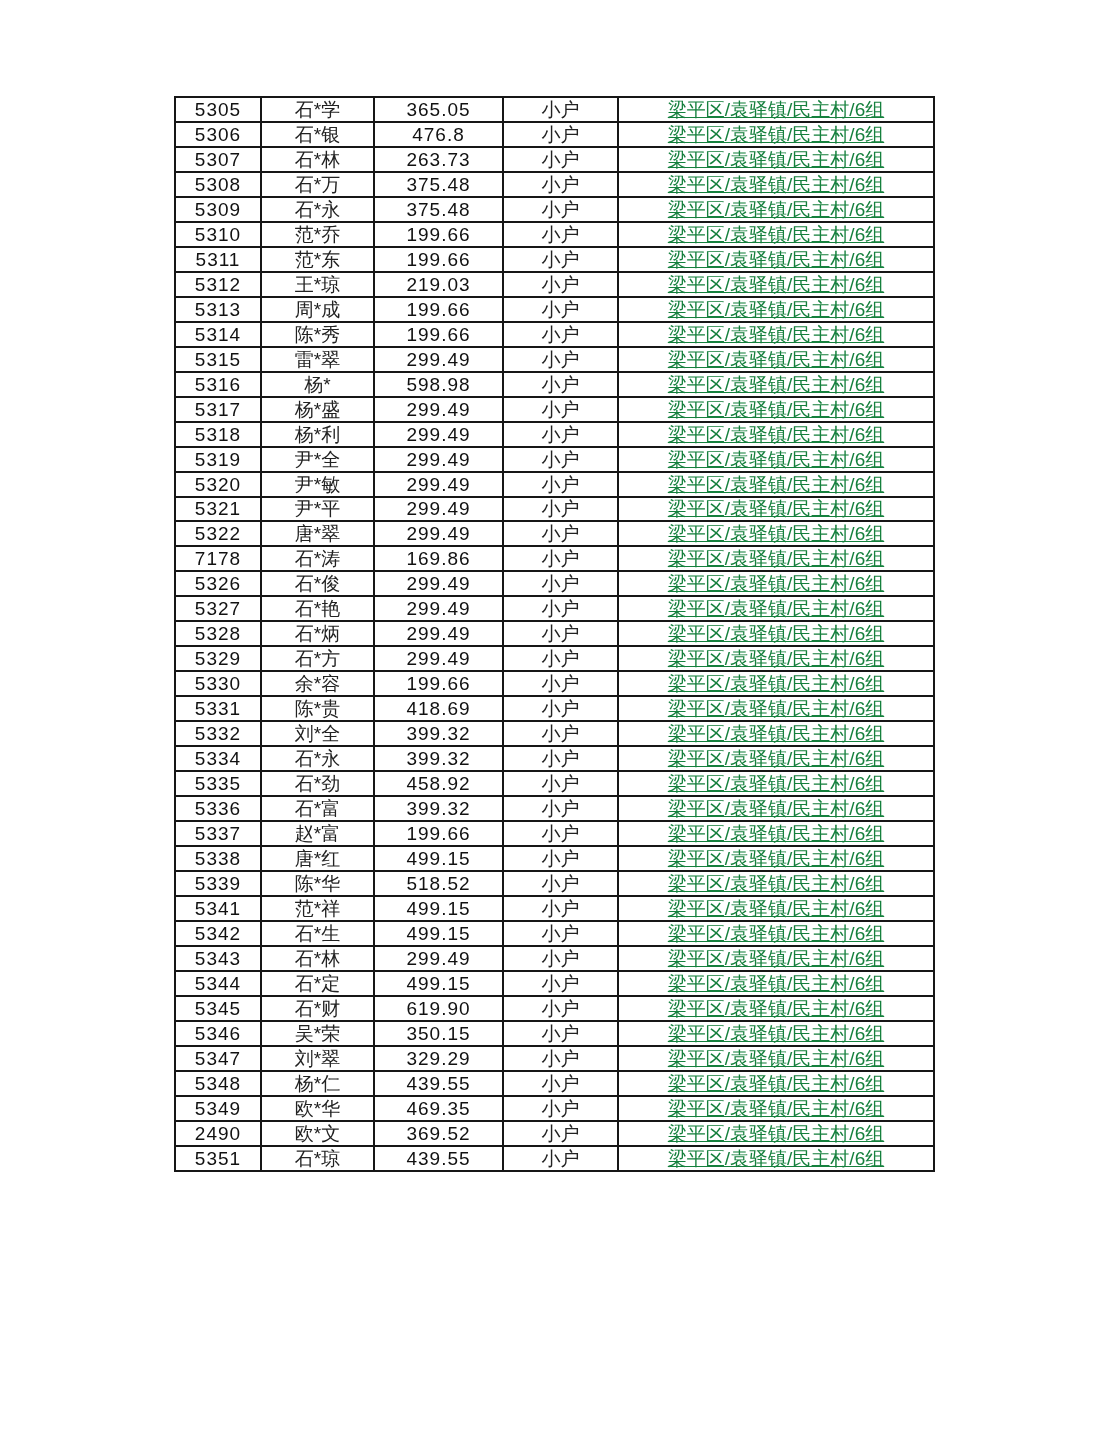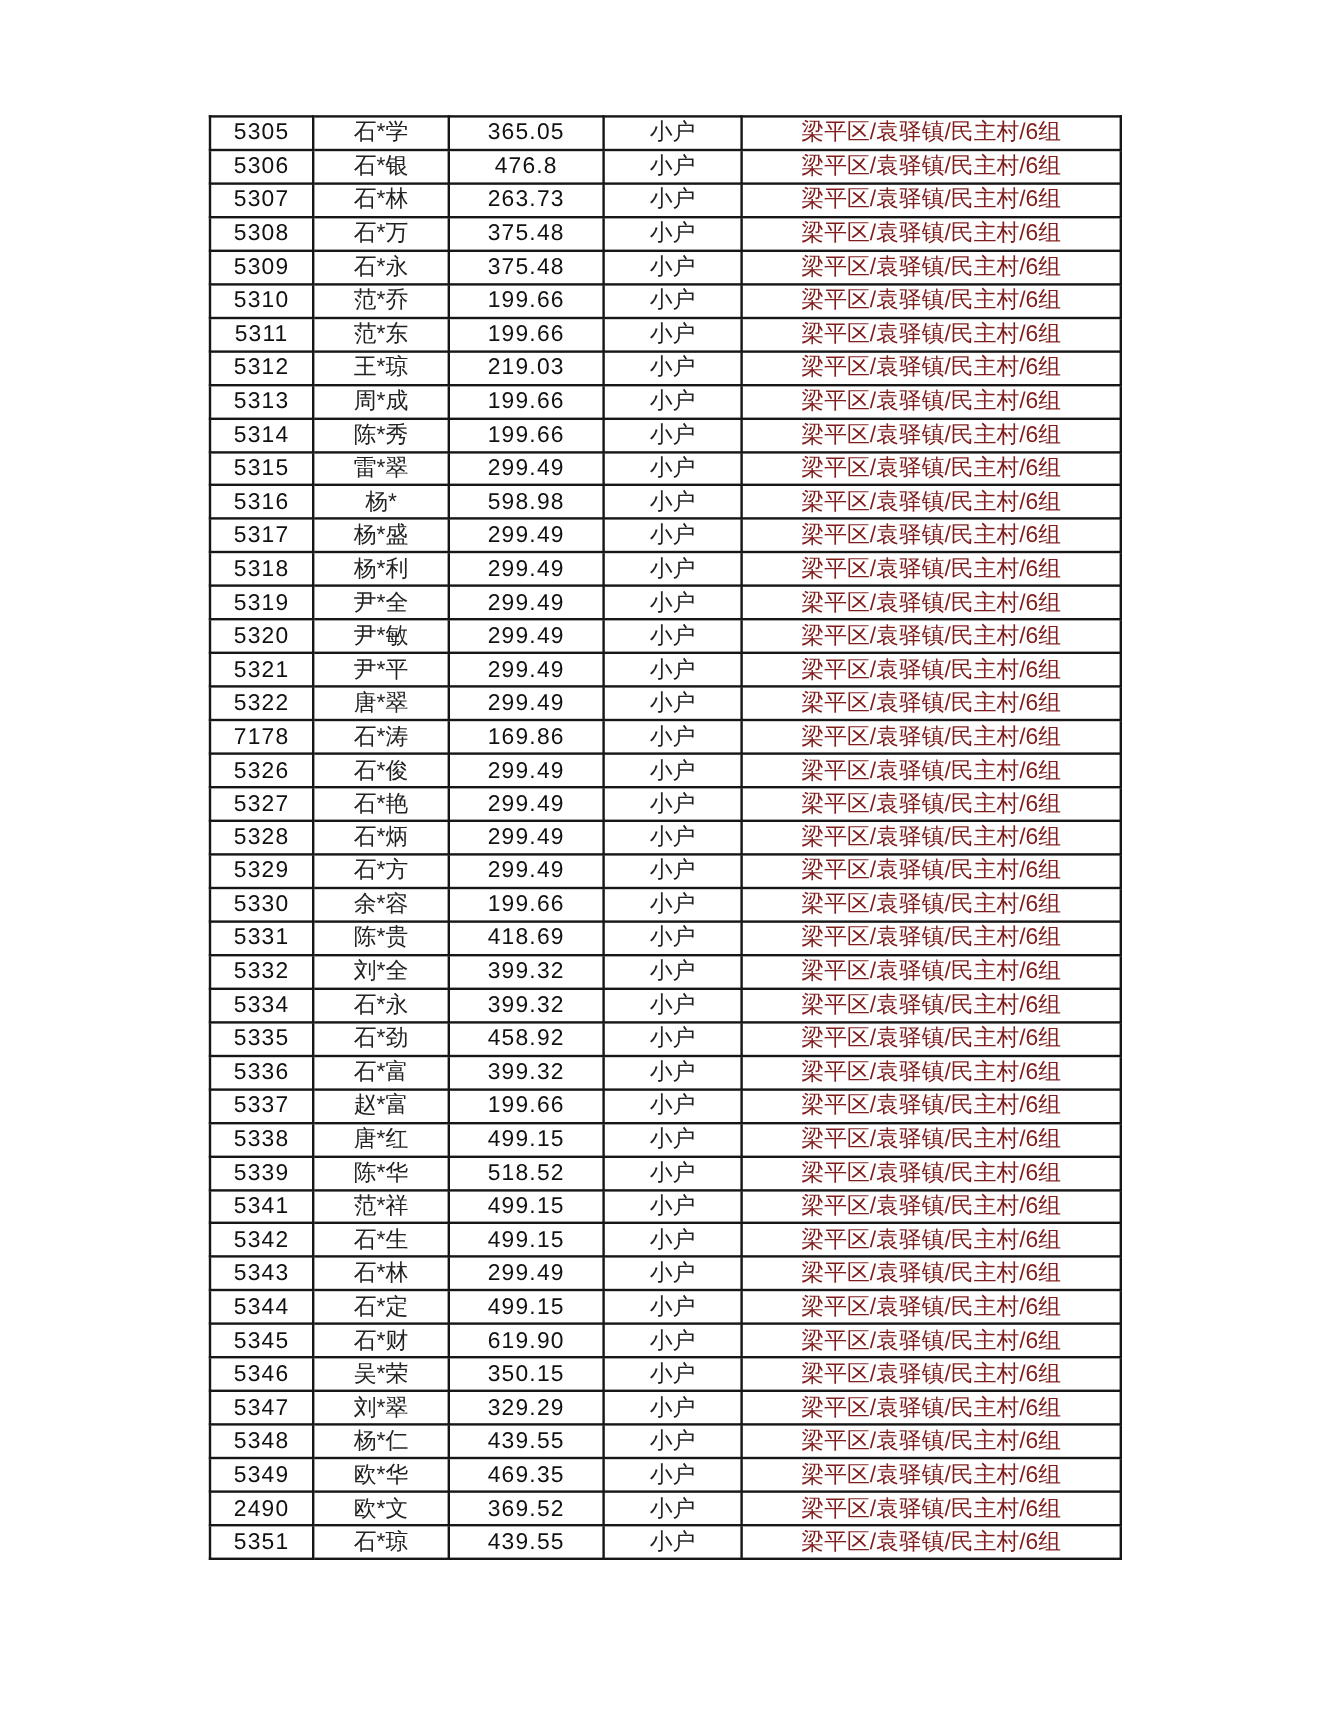--- a/index.html
+++ b/index.html
@@ -17,21 +17,21 @@
   .page {
     position: absolute;
     inset: 0;
     background: #ffffff;
   }
   table.data-table {
     position: absolute;
     left: 174px;
     top: 96px;
     width: 759px;
-    height: 1204px;
+    height: 1076px;
     border-collapse: collapse;
     table-layout: fixed;
     color: #1a1a1a;
   }
   table.data-table td {
     border: 2px solid #161616;
     padding: 0;
     text-align: center;
     vertical-align: middle;
     font-size: 19px;
@@ -43,21 +43,22 @@
     letter-spacing: 1px;
     font-size: 19px;
     color: #111111;
   }
   td.col-name, td.col-type {
     font-size: 18px;
     color: #222222;
   }
   td.col-location {
     font-size: 18px;
-    color: #7f1d1d;
+    color: #15803d;
+    text-decoration: underline;
   }
 </style>
 </head>
 <body>
 
 <div class="page">
   <table class="data-table">
     <colgroup>
       <col style="width:86px">
       <col style="width:113px">

